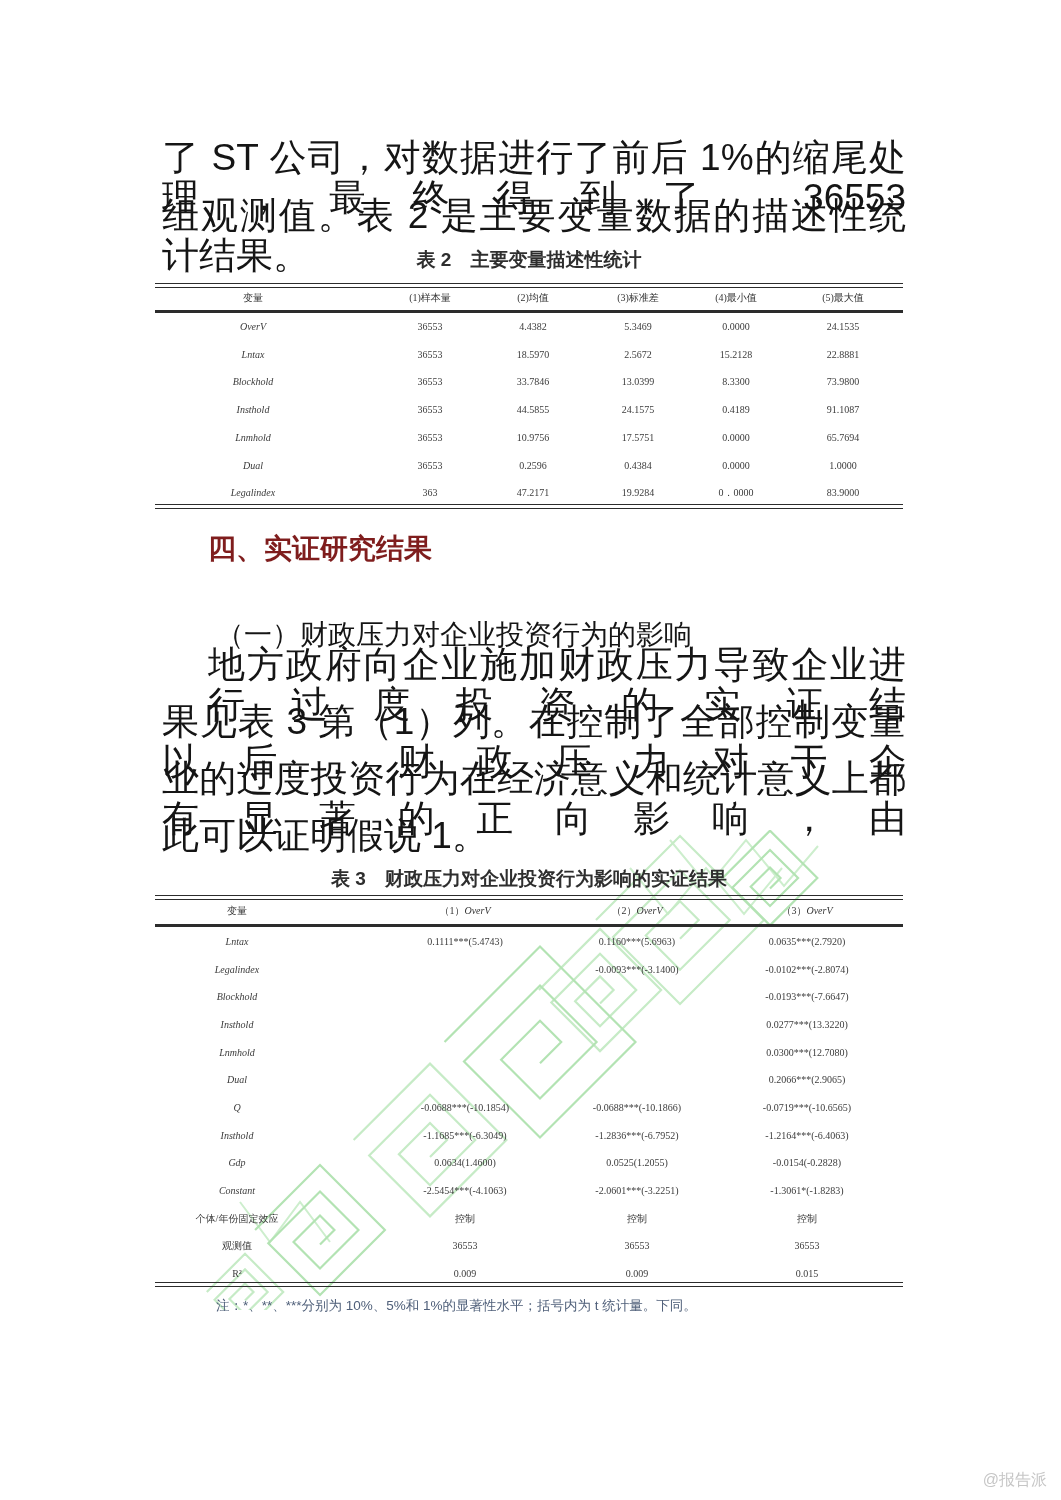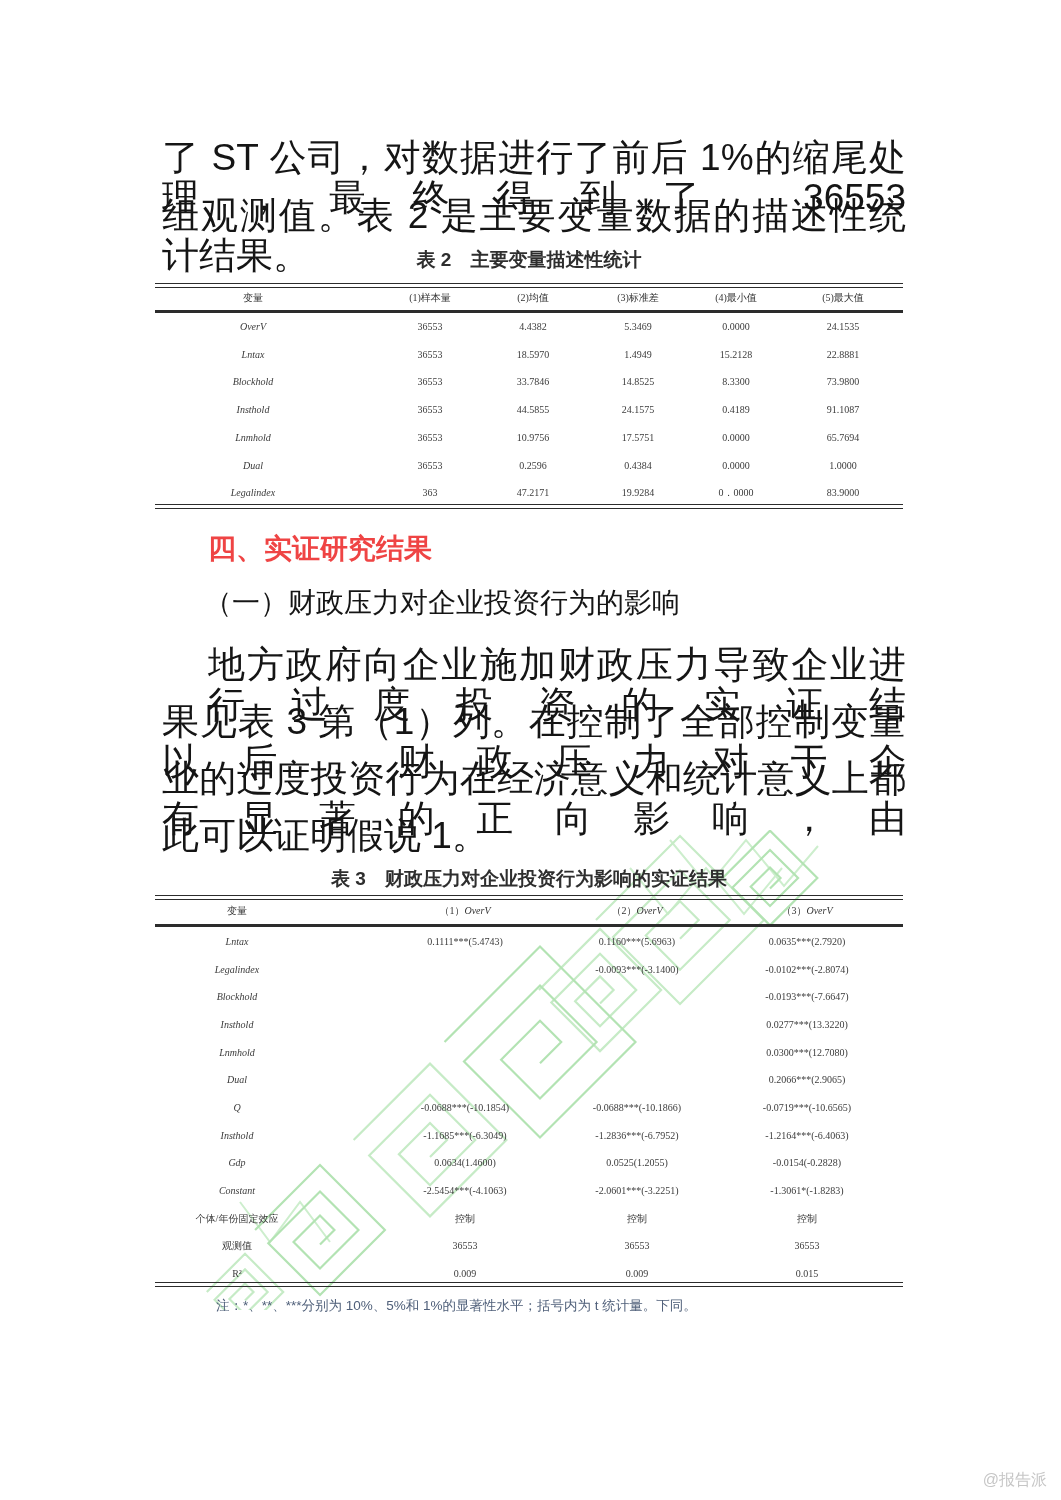--- a/index.html
+++ b/index.html
@@ -3,22 +3,22 @@
 <meta charset="utf-8">
 <style>
   html,body{margin:0;padding:0;background:#ffffff;}
   .page{position:relative;width:1061px;height:1500px;background:#ffffff;overflow:hidden;
         font-family:"Liberation Sans",sans-serif;}
   
   .line{position:absolute;left:162px;width:744px;font-size:37px;line-height:40px;
         color:#151515;text-align:justify;}
   .stretch{text-align-last:justify;}
   .indent{padding-left:46px;width:698px;}
-  .h1{position:absolute;left:208px;font-size:28px;font-weight:700;color:#ef4444;}
-  .h2{position:absolute;left:204px;font-size:28px;font-weight:400;color:#151515;}
+  .h1{position:absolute;left:208px;font-size:28px;font-weight:700;color:#7f1d1d;}
+  .h2{position:absolute;left:216px;font-size:28px;font-weight:400;color:#151515;margin-top:32px;}
   
   .ttitle{position:absolute;left:157px;width:744px;text-align:center;font-size:19px;
           font-weight:700;color:#2e2e2e;font-family:"Liberation Sans",sans-serif;}
   .tbl{position:absolute;left:155px;width:748px;font-family:"Liberation Serif",serif;
        color:#3b3b3b;font-size:10px;}
   .dbl{position:absolute;left:0;width:748px;height:3px;
        border-top:1.5px solid #2c2c2c;border-bottom:1.5px solid #2c2c2c;}
   .mid{position:absolute;left:0;width:748px;height:2.5px;background:#2c2c2c;}
   .trow{position:absolute;left:0;width:748px;height:28px;line-height:28px;}
   .tc{position:absolute;transform:translateX(-50%);white-space:nowrap;}
@@ -75,29 +75,29 @@
       <span class="tc a2">36553</span>
       <span class="tc a3">4.4382</span>
       <span class="tc a4">5.3469</span>
       <span class="tc a5">0.0000</span>
       <span class="tc a6">24.1535</span>
     </div>
     <div class="trow" style="top:58px">
       <span class="tc a1 var">Lntax</span>
       <span class="tc a2">36553</span>
       <span class="tc a3">18.5970</span>
-      <span class="tc a4">1.4949</span>
+      <span class="tc a4">2.5672</span>
       <span class="tc a5">15.2128</span>
       <span class="tc a6">22.8881</span>
     </div>
     <div class="trow" style="top:85px">
       <span class="tc a1 var">Blockhold</span>
       <span class="tc a2">36553</span>
       <span class="tc a3">33.7846</span>
-      <span class="tc a4">14.8525</span>
+      <span class="tc a4">13.0399</span>
       <span class="tc a5">8.3300</span>
       <span class="tc a6">73.9800</span>
     </div>
     <div class="trow" style="top:113px">
       <span class="tc a1 var">Insthold</span>
       <span class="tc a2">36553</span>
       <span class="tc a3">44.5855</span>
       <span class="tc a4">24.1575</span>
       <span class="tc a5">0.4189</span>
       <span class="tc a6">91.1087</span>

